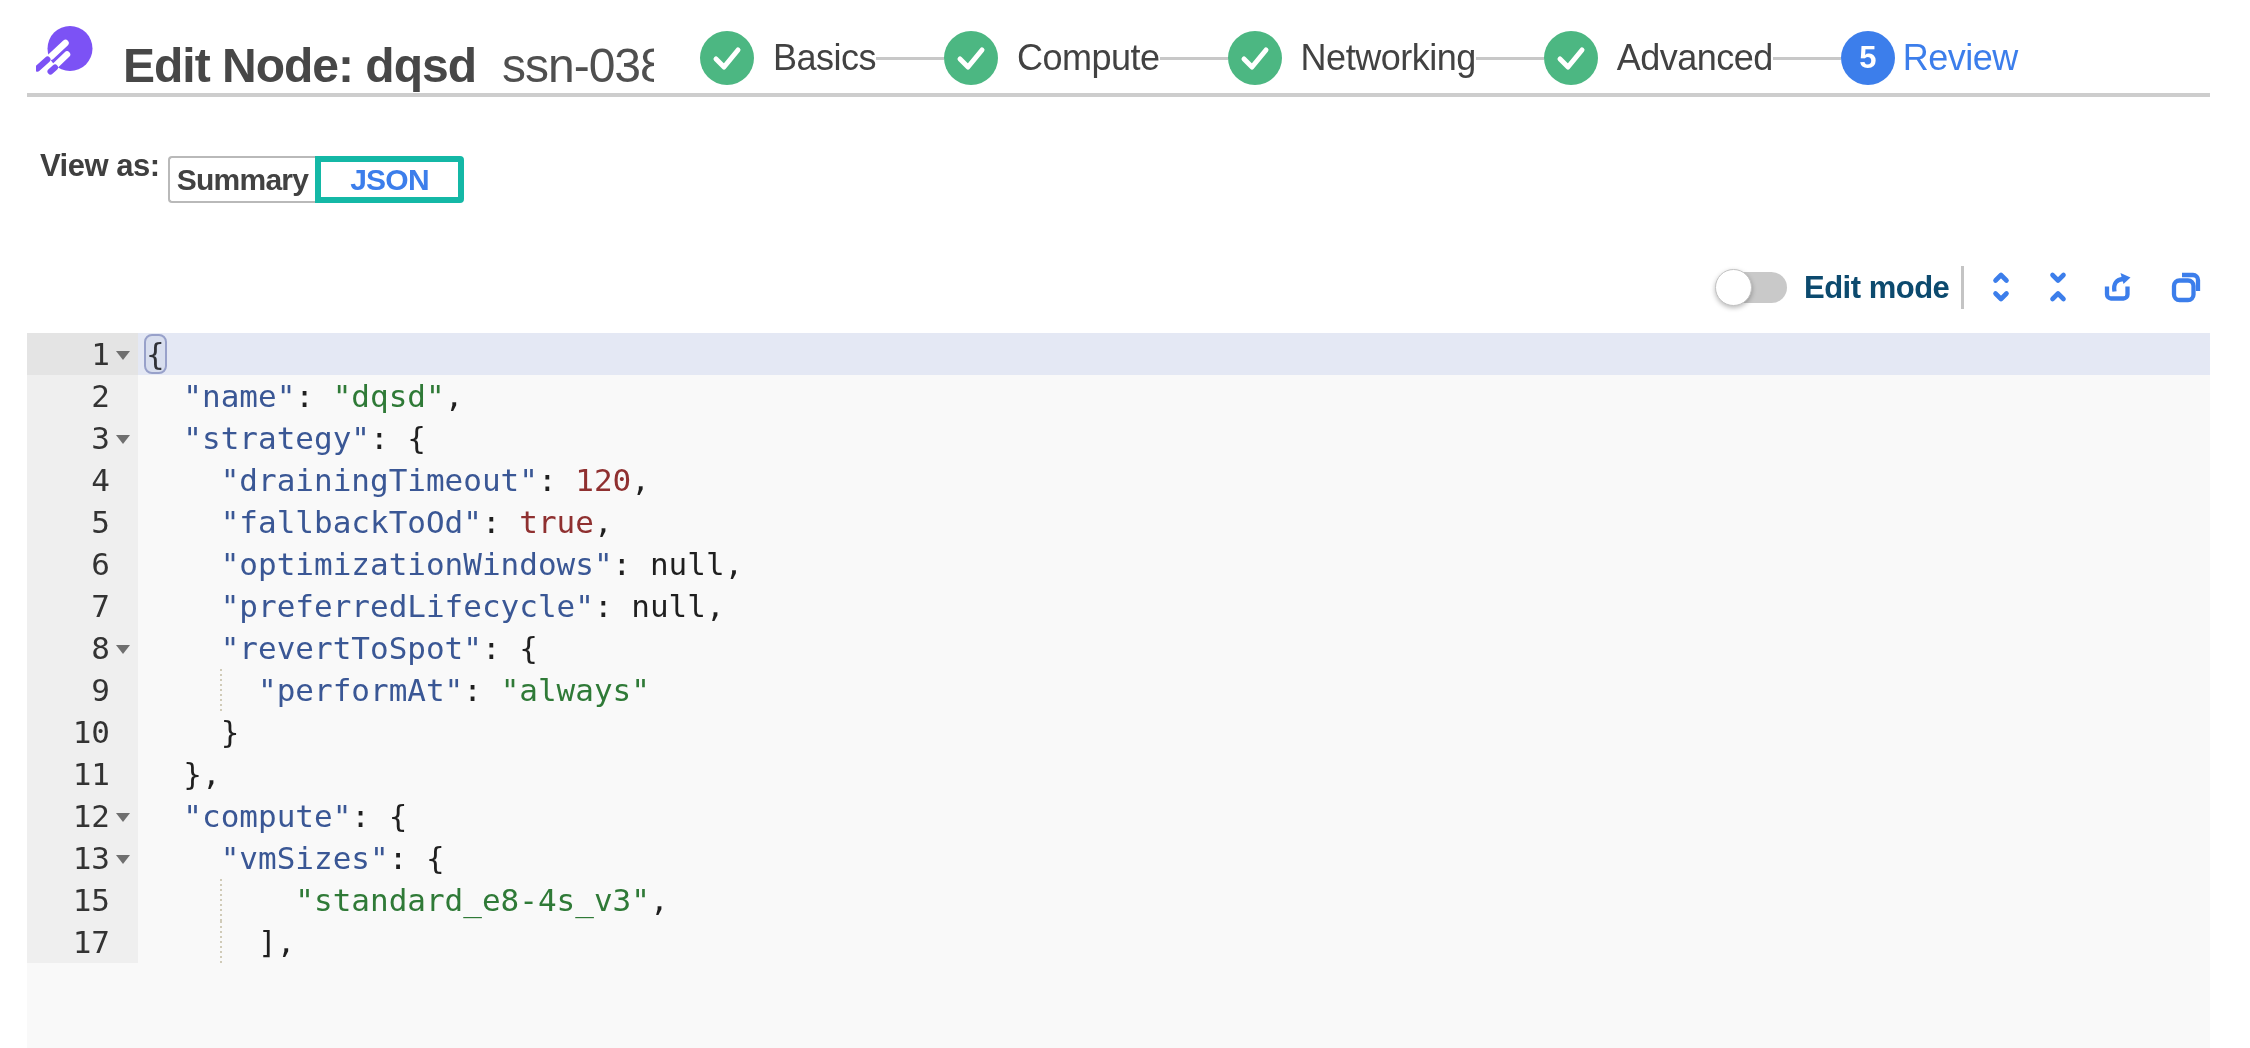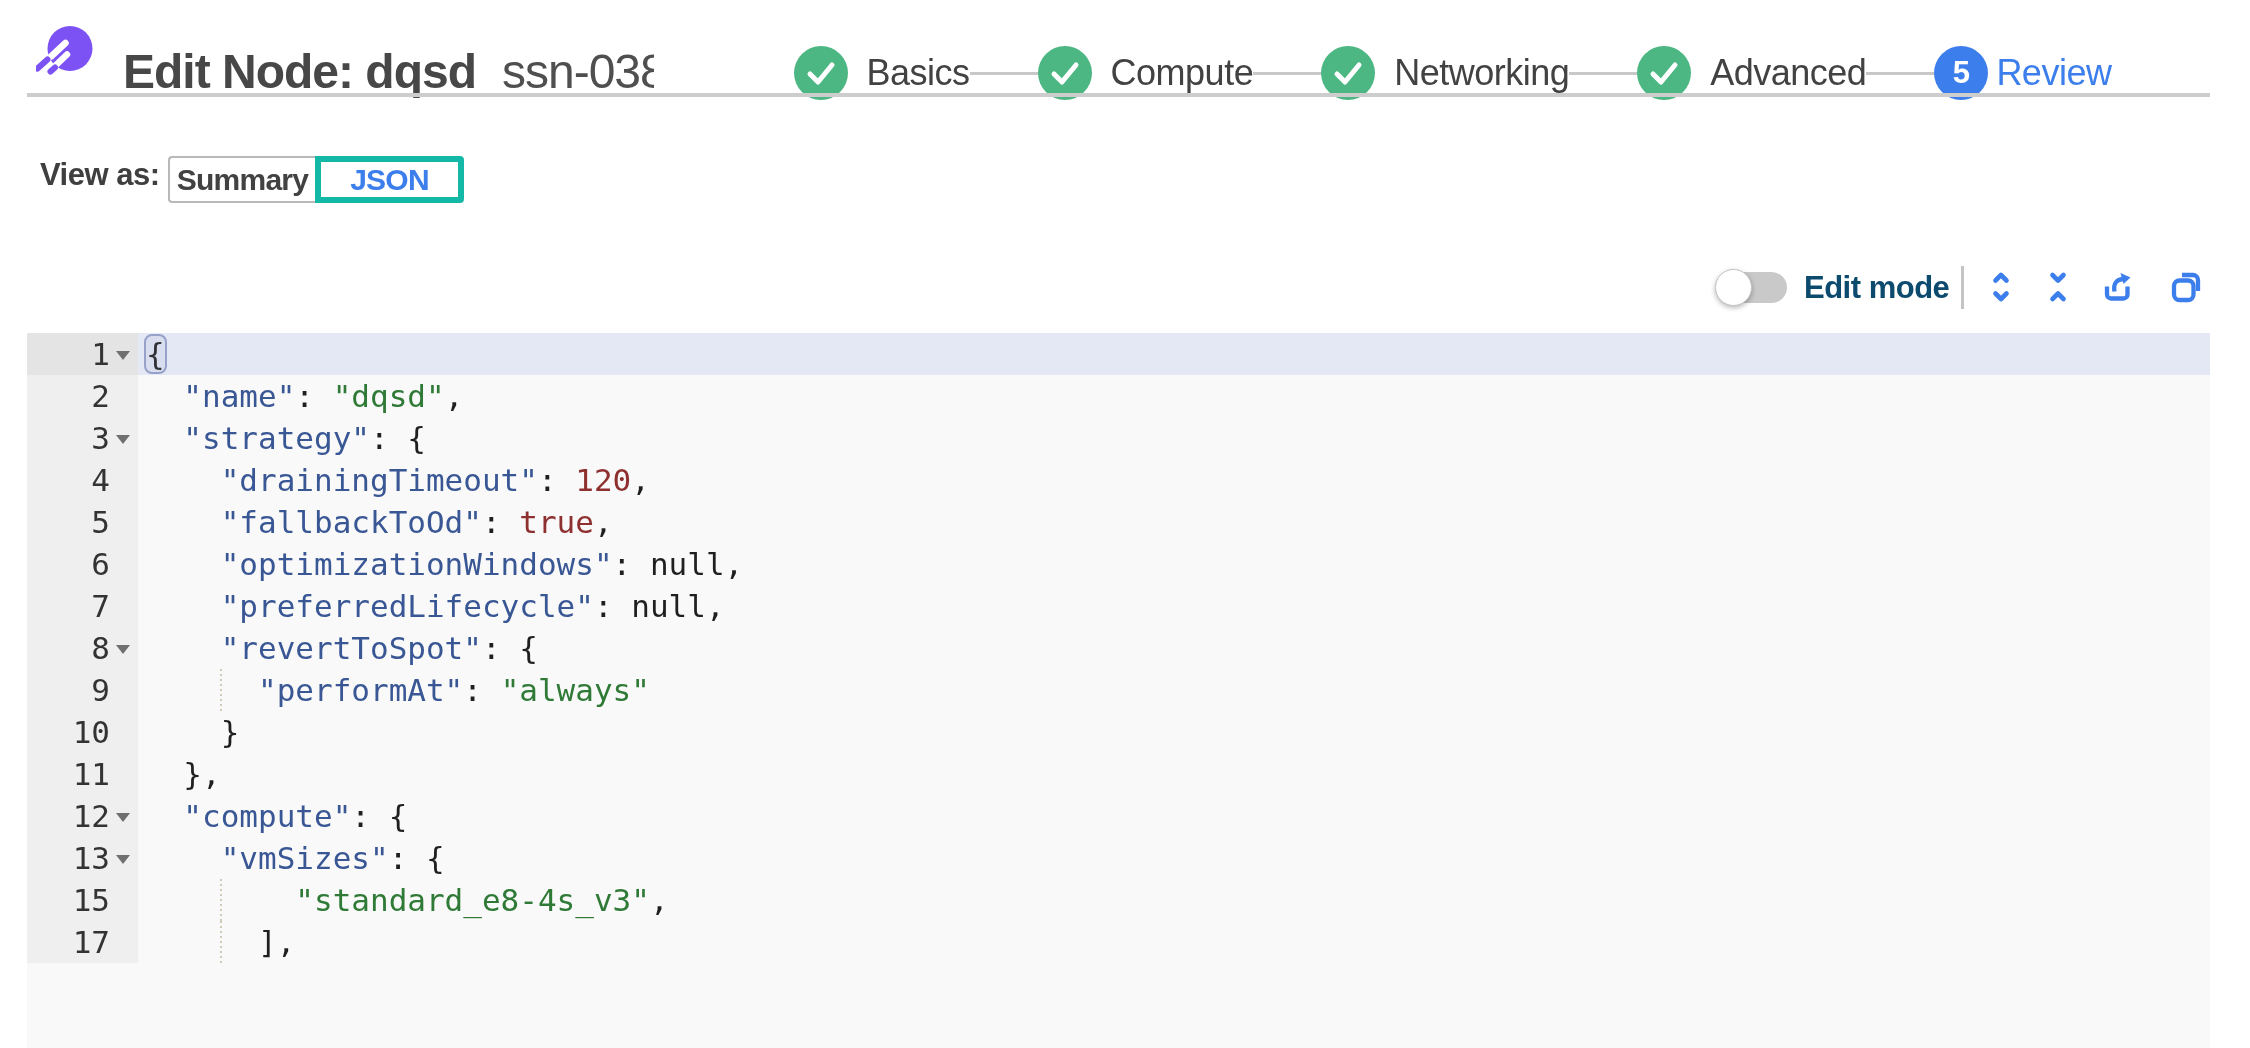--- a/index.html
+++ b/index.html
@@ -1,38 +1,38 @@
 <!DOCTYPE html>
 <html><head>
 <meta charset="utf-8">
 <style>
   * { margin:0; padding:0; box-sizing:border-box; }
   html,body { width:2250px; height:1048px; background:#ffffff; font-family:"Liberation Sans", sans-serif; }
   .page { position:relative; width:2250px; height:1048px; overflow:hidden; background:#fff; }
 
   
   .logo { position:absolute; left:36px; top:22px; width:58px; height:56px; }
-  .title-row { position:absolute; left:123px; top:21px; height:100px; display:flex; align-items:center; }
+  .title-row { position:absolute; left:123px; top:15px; height:100px; display:flex; align-items:center; }
   .page-title { font-size:48px; font-weight:bold; color:#474747; letter-spacing:-1px; white-space:nowrap; }
   .subtitle-clip { width:152px; margin-left:26px; overflow:hidden; white-space:nowrap; flex:0 0 auto; }
   .node-id { font-size:48px; font-weight:normal; color:#4f4f4f; letter-spacing:-1px; }
   .header-divider { position:absolute; left:27px; top:93px; width:2183px; height:4px; background:#cdcdcd; }
 
-  .stepper { position:absolute; left:700px; top:46px; width:1505px; height:54px; display:flex; align-items:center; justify-content:center; }
+  .stepper { position:absolute; left:700px; top:31px; width:1505px; height:54px; display:flex; align-items:center; justify-content:flex-start; }
   .step { display:flex; align-items:center; flex:0 0 auto; }
   .step-circle { width:54px; height:54px; border-radius:50%; flex:0 0 auto; display:flex; align-items:center; justify-content:center; }
   .step-circle.done { background:#4cb782; }
   .step-circle.current { background:#3c7eeb; }
   .step-num { color:#ffffff; font-size:31px; font-weight:bold; }
   .step-label { margin-left:19px; font-size:36px; color:#424242; letter-spacing:-0.5px; white-space:nowrap; }
   .step-label.current { color:#3c7eeb; font-weight:normal;margin-left:8px; }
   .connector { width:68px; height:3px; background:#c8c8c8; flex:0 0 auto; }
 
   
-  .viewas-label { position:absolute; left:40px; top:151px; height:47px; display:flex; align-items:center; font-size:31px; font-weight:bold; color:#3f3f3f; letter-spacing:-0.5px; }
+  .viewas-label { position:absolute; left:40px; top:142px; height:47px; display:flex; align-items:center; font-size:31px; font-weight:bold; color:#3f3f3f; letter-spacing:-0.5px; }
   .seg { position:absolute; left:168px; top:156px; display:flex; }
   .seg button { height:47px; background:#ffffff; font-family:"Liberation Sans", sans-serif; font-size:30px; font-weight:bold; letter-spacing:-0.75px; cursor:pointer; }
   .seg .seg-left { width:147px; border:2px solid #b9b9b9; border-right:none; border-radius:4px 0 0 4px; color:#424242; }
   .seg .seg-right { width:149px; border:6px solid #14b8a6; border-radius:0 4px 4px 0; color:#3c7eeb; }
 
   
   .toggle { position:absolute; left:1717px; top:272px; width:70px; height:31px; border-radius:16px; background:#c9c9c9; cursor:pointer; }
   .knob { position:absolute; left:-2px; top:-3px; width:37px; height:37px; border-radius:50%; background:#ffffff; border:1px solid #c2c2c2; box-shadow:0 2px 5px rgba(0,0,0,0.28); }
   .edit-mode-label { position:absolute; left:1804px; top:272px; height:31px; display:flex; align-items:center; font-size:31px; font-weight:bold; color:#0c4a6e; letter-spacing:-0.5px; }
   .vsep { position:absolute; left:1961px; top:266px; width:3px; height:43px; background:#c4c4c4; }

